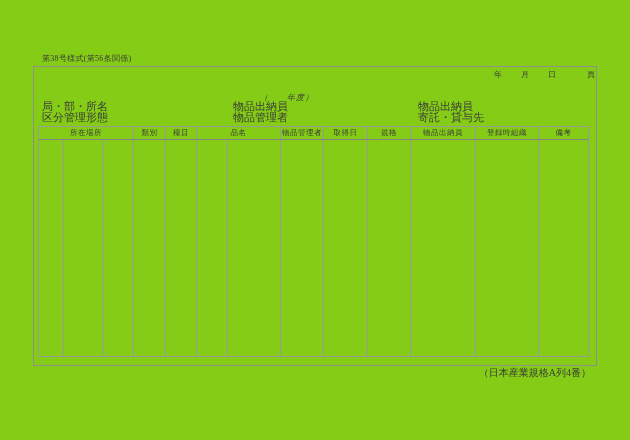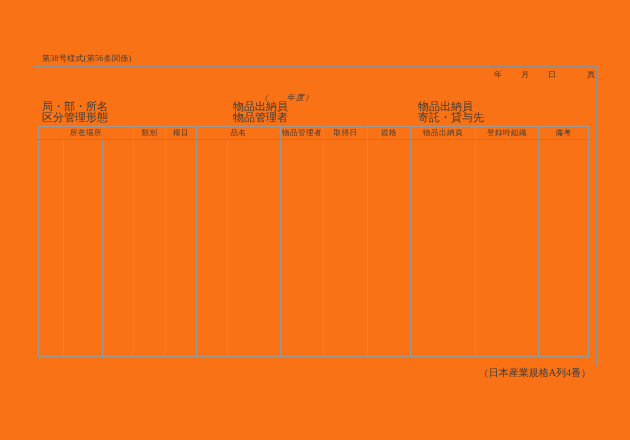--- a/index.html
+++ b/index.html
@@ -1,18 +1,18 @@
 <!DOCTYPE html>
 <html><head>
 <meta charset="utf-8">
 <style>
   html,body{margin:0;padding:0;}
   body{width:630px;height:440px;background:#ffffff;}
   .sheet{
-    position:relative;width:630px;height:440px;background:#f97316;
+    position:relative;width:630px;height:440px;background:#84cc16;
     font-family:"Liberation Serif","DejaVu Serif",serif;color:#3a3a3a;
     overflow:hidden;
   }
   .form-number{position:absolute;left:42px;top:53px;font-size:8px;letter-spacing:0.3px;}
   .outer-box{position:absolute;left:33px;top:66px;width:562px;height:298px;border:1px solid #8f8f8f;}
   .date-label{position:absolute;top:69px;font-size:8px;}
   .d-year{left:494px;}
   .d-month{left:521px;}
   .d-day{left:548px;}
   .d-page{left:587px;}

